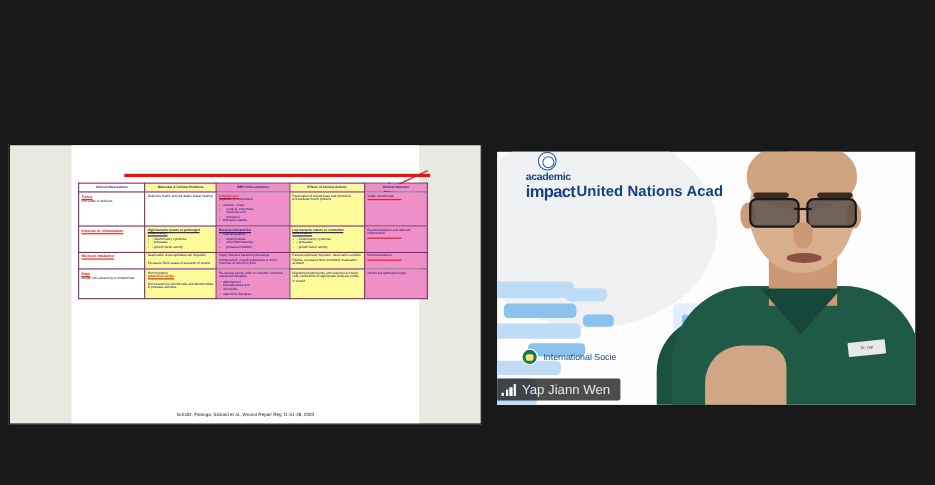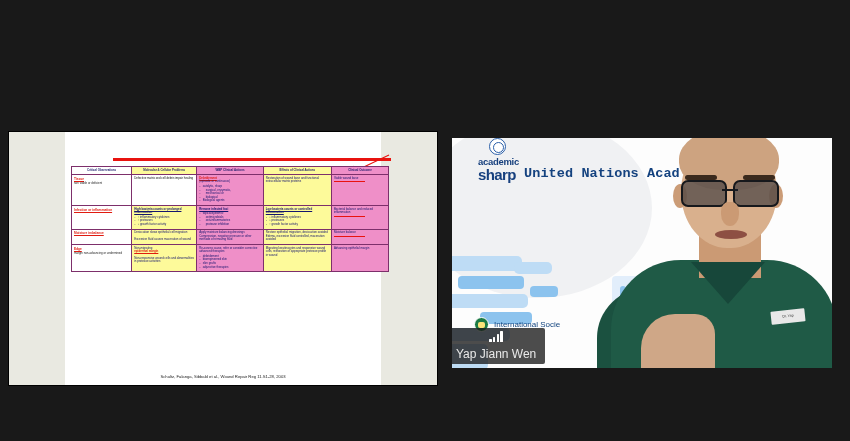--- a/index.html
+++ b/index.html
@@ -104,21 +104,21 @@
   .ai-academic{
     position:absolute;left:0;top:18px;color:#17407e;font-weight:bold;
     font-size:9.5px;letter-spacing:-.3px;
   }
   .ai-impact{
     position:absolute;left:0;top:28px;color:#17407e;font-weight:bold;
     font-size:15px;letter-spacing:-.6px;
   }
   .un-title{
     position:absolute;left:72px;top:28px;color:#14427f;font-weight:bold;
-    font-size:13.5px;letter-spacing:.1px;white-space:nowrap;font-family:Liberation Mono, monospace;
+    font-size:13.5px;letter-spacing:.1px;white-space:nowrap;
   }
 
   .iss-row{position:absolute;left:22px;bottom:36px;display:flex;align-items:center;gap:5px;}
   .iss-logo{width:13px;height:13px;border-radius:50%;background:#1b7a45;border:1px solid #fff;
             position:relative;}
   .iss-logo:after{content:"";position:absolute;left:3px;top:3.5px;width:7px;height:6px;
             border-radius:2px;background:#fbe37a;}
   .iss-text{color:#12447f;font-size:8px;font-weight:normal;white-space:nowrap;}
 
   .person{
@@ -166,21 +166,20 @@
     position:absolute;left:168px;top:172px;width:34px;height:13px;background:#e8e8e8;
     border-radius:1px;transform:rotate(-6deg);
     font-size:3.5px;color:#333;text-align:center;line-height:13px;overflow:hidden;
   }
 
   .name-tag{
     position:absolute;left:-2px;bottom:4px;
     background:rgba(26,26,26,.78);
     padding:3px 9px 3px 6px;display:flex;align-items:center;gap:5px;
     border-radius:2px;
-    flex-direction:column;
   }
   .sig{display:flex;align-items:flex-end;gap:1.3px;height:11px;}
   .sig i{display:block;width:2.4px;background:#ffffff;border-radius:.5px;}
   .sig i:nth-child(1){height:3px;}
   .sig i:nth-child(2){height:5.5px;}
   .sig i:nth-child(3){height:8px;}
   .sig i:nth-child(4){height:11px;}
   .name-text{color:#e9e9e9;font-size:12px;white-space:nowrap;}
 </style>
 </head>
@@ -349,21 +348,21 @@
       <div class="card" style="left:160px;top:138px;width:58px;height:48px;"></div>
       <div class="bar-d" style="left:168px;top:148px;width:6px;height:22px;"></div>
       <div class="bar-d" style="left:179px;top:142px;width:6px;height:28px;background:#e9b07a;"></div>
       <div class="bar-d" style="left:190px;top:154px;width:6px;height:16px;"></div>
       <div class="bar-d" style="left:214px;top:182px;width:9px;height:34px;background:#9ecdf2;"></div>
     </div>
 
     <div class="un-logo">
       <div class="un-emblem"></div>
       <div class="ai-academic">academic</div>
-      <div class="ai-impact">sharp</div>
+      <div class="ai-impact">impact</div>
     </div>
     <div class="un-title">United Nations Acad</div>
 
     <div class="person">
       <div class="p-shoulder-l"></div>
       <div class="p-body"></div>
       <div class="p-neck"></div>
       <div class="p-collar"></div>
       <div class="p-head"></div>
       <div class="p-scalp"></div>

